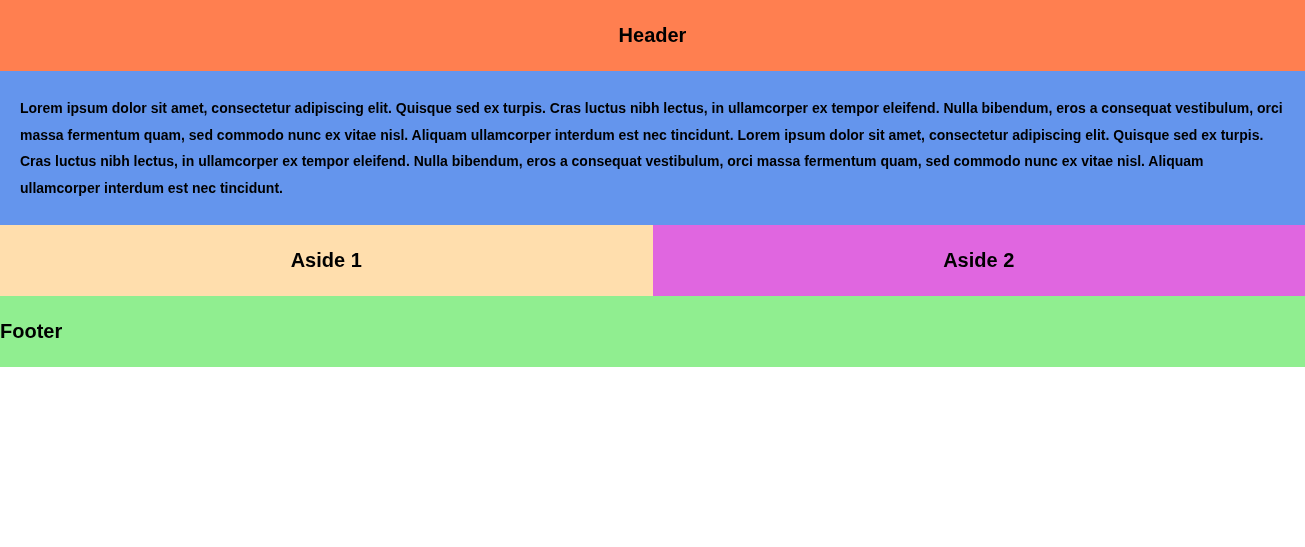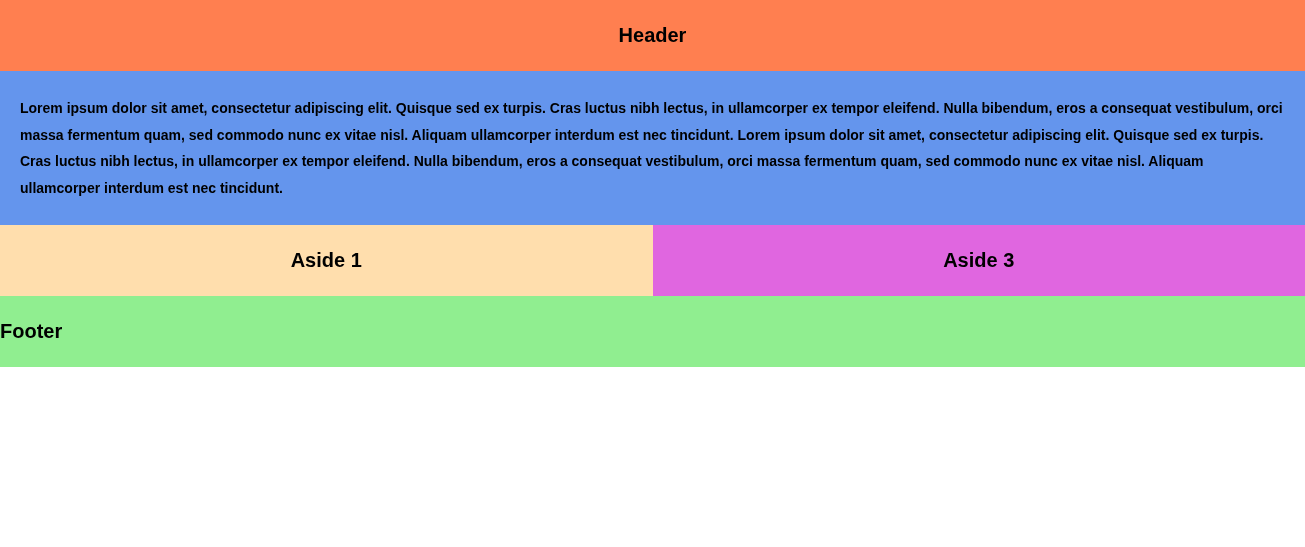--- a/index.html
+++ b/index.html
@@ -63,19 +63,19 @@
     <span>Header</span>
   </div>
   <div class="main">
     <span>Lorem ipsum dolor sit amet, consectetur adipiscing elit. Quisque sed ex turpis. Cras luctus nibh lectus, in ullamcorper ex tempor eleifend. Nulla bibendum, eros a consequat vestibulum, orci massa fermentum quam, sed commodo nunc ex vitae nisl. Aliquam ullamcorper interdum est nec tincidunt. Lorem ipsum dolor sit amet, consectetur adipiscing elit. Quisque sed ex turpis. Cras luctus nibh lectus, in ullamcorper ex tempor eleifend. Nulla bibendum, eros a consequat vestibulum, orci massa fermentum quam, sed commodo nunc ex vitae nisl. Aliquam ullamcorper interdum est nec tincidunt.</span>
   </div>
   <div class="asides">
     <div class="aside1">
       <span>Aside 1</span>
     </div>
     <div class="aside2">
-      <span>Aside 3</span>
+      <span>Aside 2</span>
     </div>
   </div>
   <div class="footer">
     <span>Footer</span>
   </div>
 </div>
 
 </body></html>

